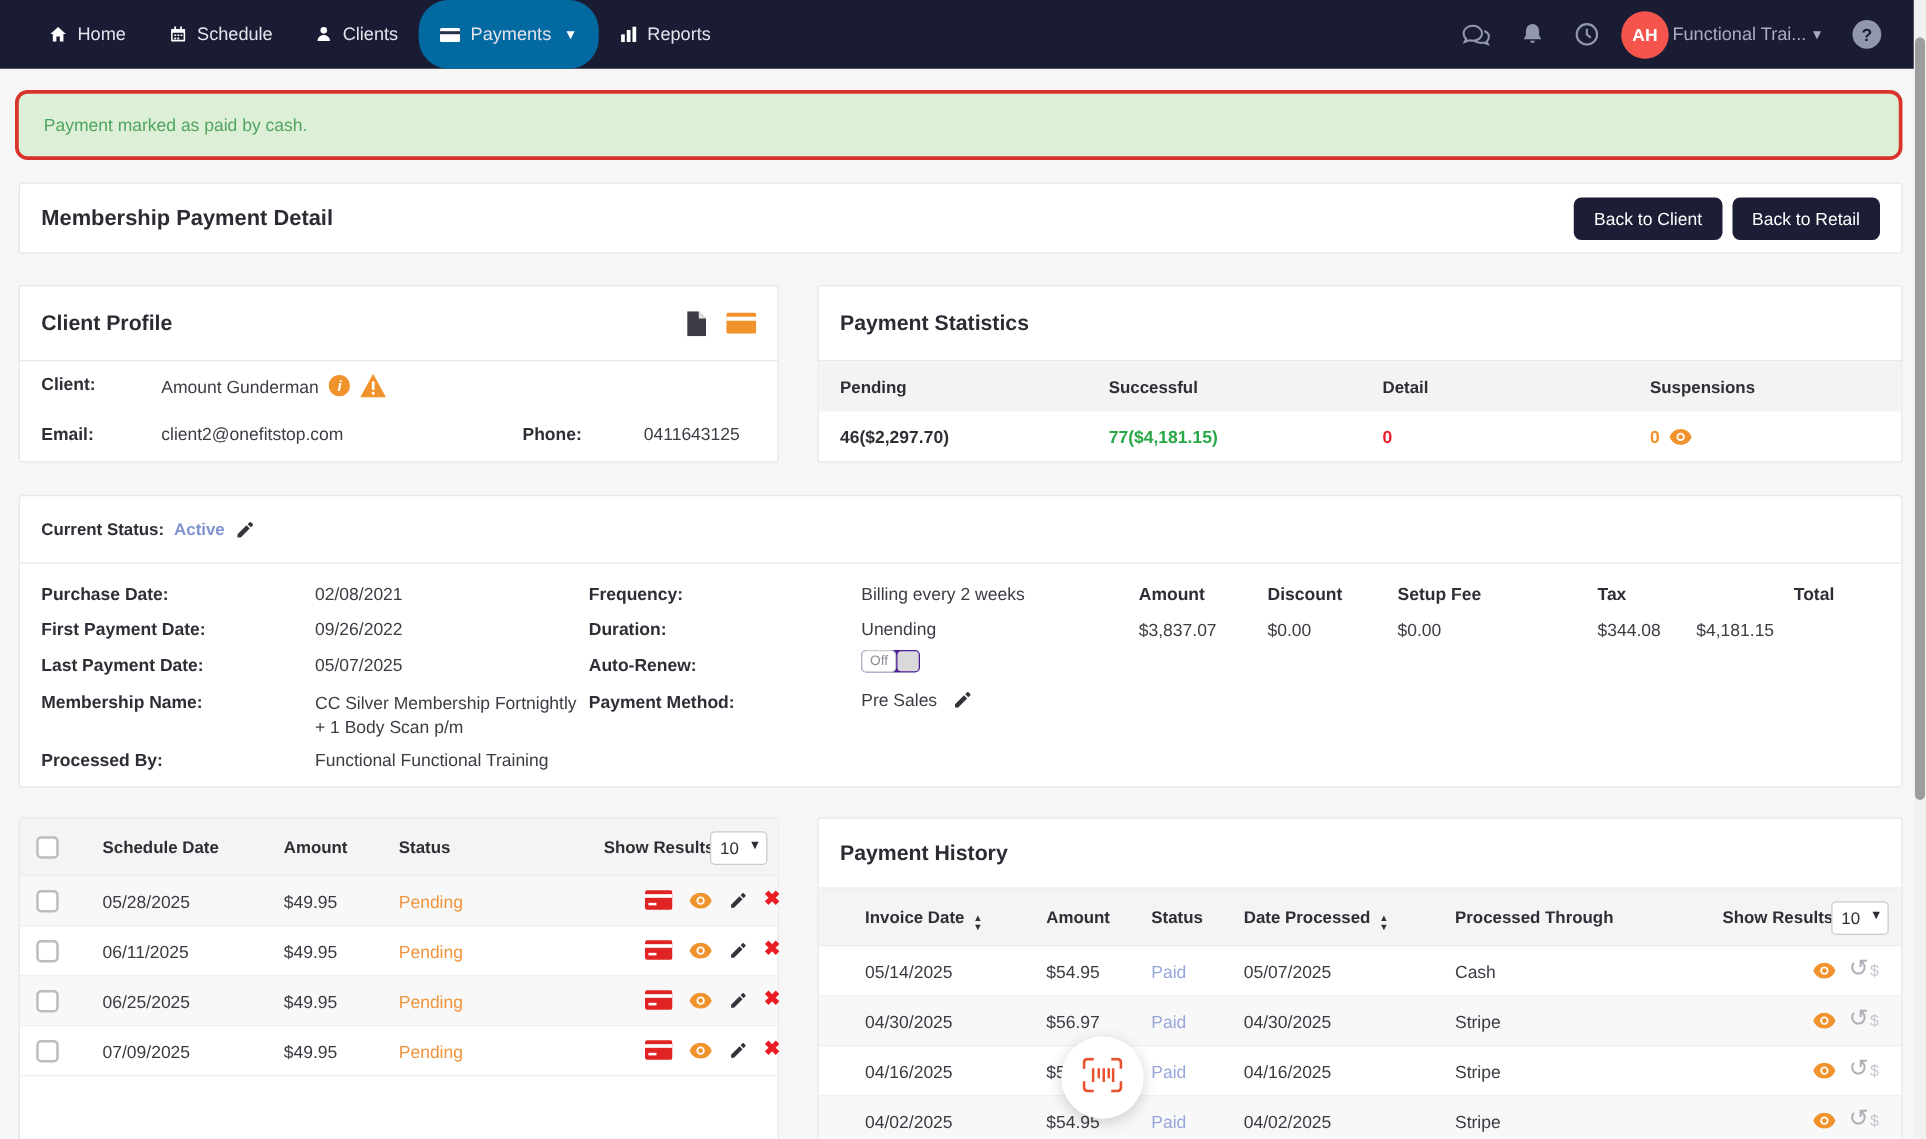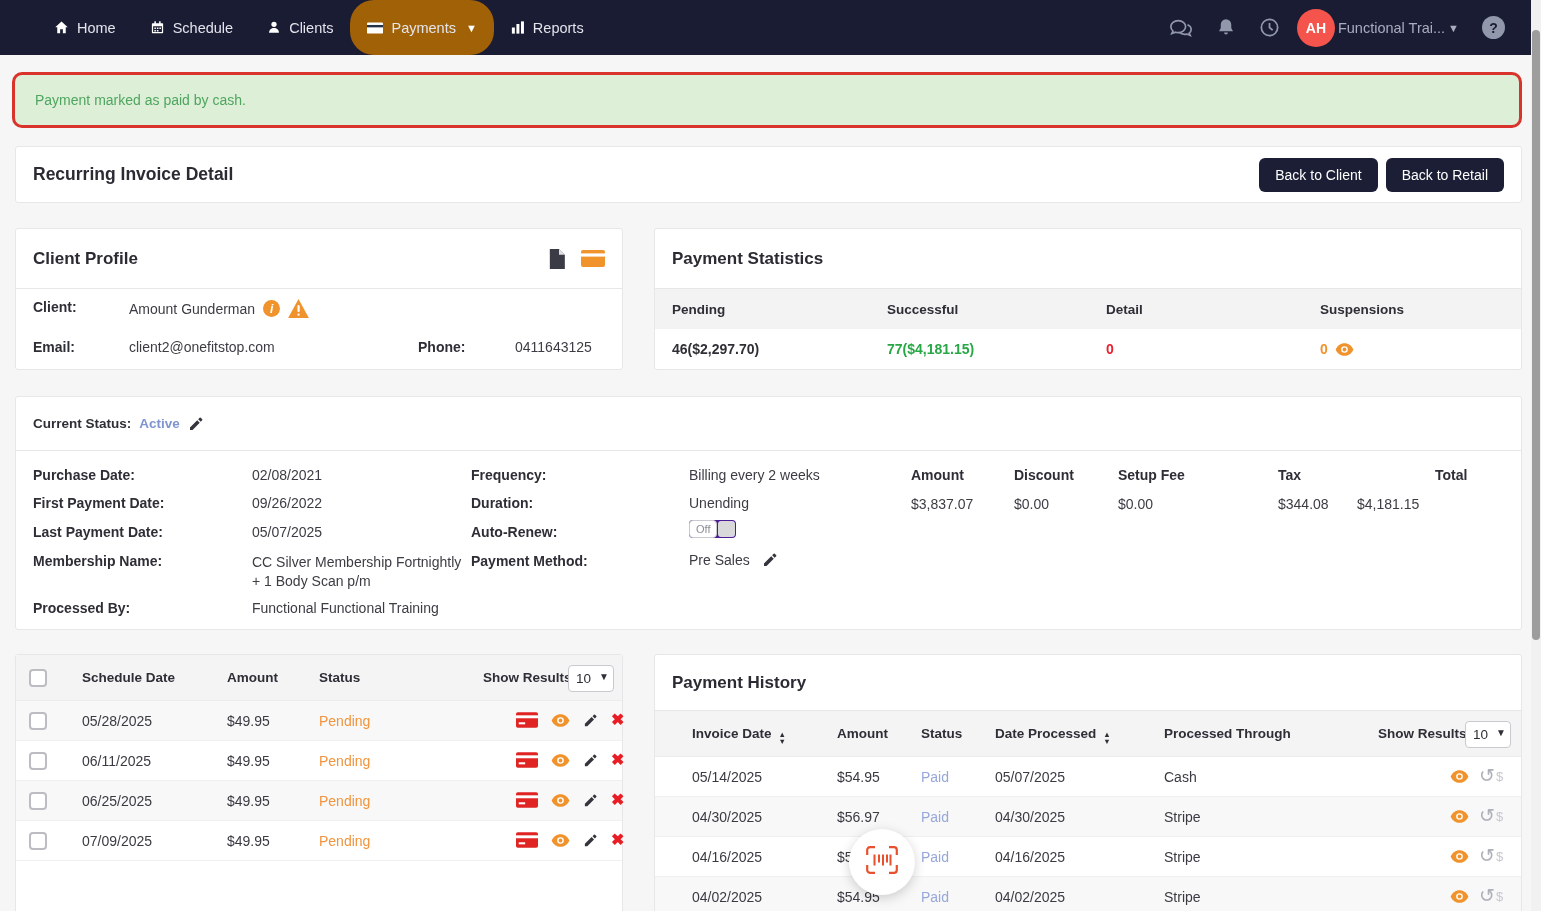--- a/index.html
+++ b/index.html
@@ -1,23 +1,23 @@
 <!DOCTYPE html>
 <html><head>
 <meta charset="utf-8">
 <style>
   * { margin:0; padding:0; box-sizing:border-box; }
   html,body { width:1541px; height:911px; overflow:hidden; }
   body { font-family:"Liberation Sans", sans-serif; background:#f6f6f7; position:relative; color:#3a3a42; }
 
   
   .topnav { height:55px; background:#1a1c33; display:flex; justify-content:space-between; align-items:stretch; }
-  .nav-left { display:flex; align-items:stretch; padding-left:37px; }
+  .nav-left { display:flex; align-items:stretch; padding-left:22px; }
   .nav-item { display:flex; align-items:center; gap:8px; padding:0 17px; color:#e3e4ec; font-size:14.5px; cursor:pointer; text-decoration:none; }
-  .nav-item.active { background:#a16207;border-radius:24px; }
+  .nav-item.active { background:#0369a1;border-radius:24px; }
   .nav-caret { font-size:11px; margin-left:2px; color:#fff; }
   .nav-right { display:flex; align-items:center; gap:23px; padding-right:36px; }
   .nav-icon-btn { display:flex; align-items:center; cursor:pointer; }
   .avatar { width:38px; height:38px; border-radius:50%; background:#f4544c; color:#fff; font-weight:bold; font-size:14px; display:flex; align-items:center; justify-content:center; }
   .account { display:flex; align-items:center; gap:3px; cursor:pointer; margin-left:-6px; }
   .account-name { color:#a9adbf; font-size:14.5px; }
   .account-caret { color:#a9adbf; font-size:11px; }
   .help-circle { width:23px; height:23px; border-radius:50%; background:#9298ab; color:#1a1c33; font-weight:bold; font-size:14px; display:flex; align-items:center; justify-content:center; }
 
   
@@ -181,21 +181,21 @@
   </div>
 </header>
 
 <div class="page">
 
   <div class="alert">
     <span>Payment marked as paid by cash.</span>
   </div>
 
   <section class="card page-header">
-    <h1 class="page-title">Recurring Invoice Detail</h1>
+    <h1 class="page-title">Membership Payment Detail</h1>
     <div class="btn-group">
       <button class="btn-navy">Back to Client</button>
       <button class="btn-navy">Back to Retail</button>
     </div>
   </section>
 
   <div class="cards-row">
     <section class="card card-client">
       <div class="card-head">
         <span class="card-title">Client Profile</span>

